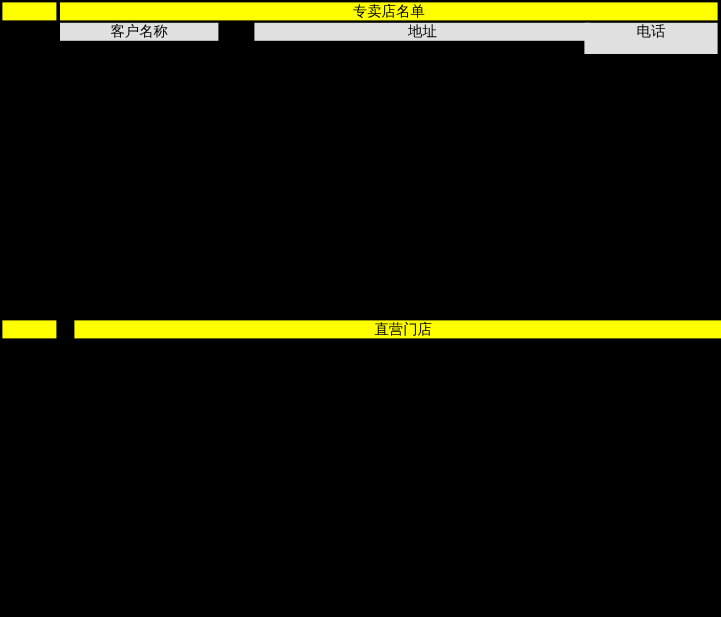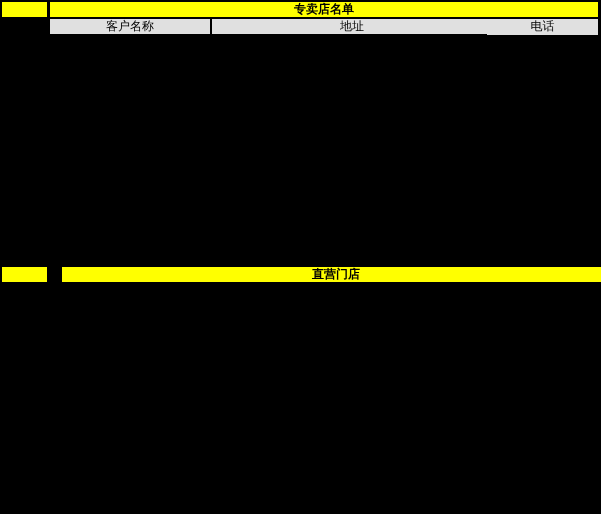--- a/index.html
+++ b/index.html
@@ -19,30 +19,30 @@
     position: absolute;
     box-sizing: border-box;
     font-size: 12px;
     line-height: 15px;
     text-align: center;
     white-space: nowrap;
     overflow: hidden;
   }
   .yellow { background: #FFFF00; }
   .gray   { background: #E0E0E0; }
-  .bold   { font-weight: bold; }
+  .bold   { font-weight: normal; }
 
   
   .r1-a     { left: 2px;  top: 2px;  width: 45px;  height: 15px; }
   .r1-title { left: 50px; top: 2px;  width: 548px; height: 15px; }
 
   
-  .r2-b { left: 50px;  top: 19px; width: 160px; height: 15px; }
+  .r2-b { left: 50px;  top: 19px; width: 132px; height: 15px; }
   .r2-c { left: 212px; top: 19px; width: 280px; height: 15px; }
-  .r2-d { left: 487px; top: 19px; width: 111px; height: 16px; }
+  .r2-d { left: 487px; top: 19px; width: 111px; height: 26px; }
 
   
   .s2-a     { left: 2px;  top: 267px; width: 45px;  height: 15px; }
   .s2-title { left: 62px; top: 267px; width: 548px; height: 15px; }
 </style>
 </head>
 <body>
 
 <div class="cell yellow r1-a"></div>
 <div class="cell yellow bold r1-title">专卖店名单</div>

